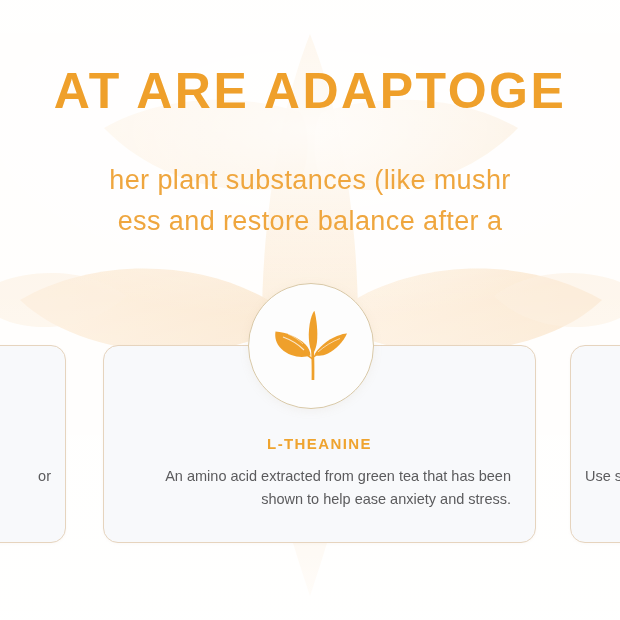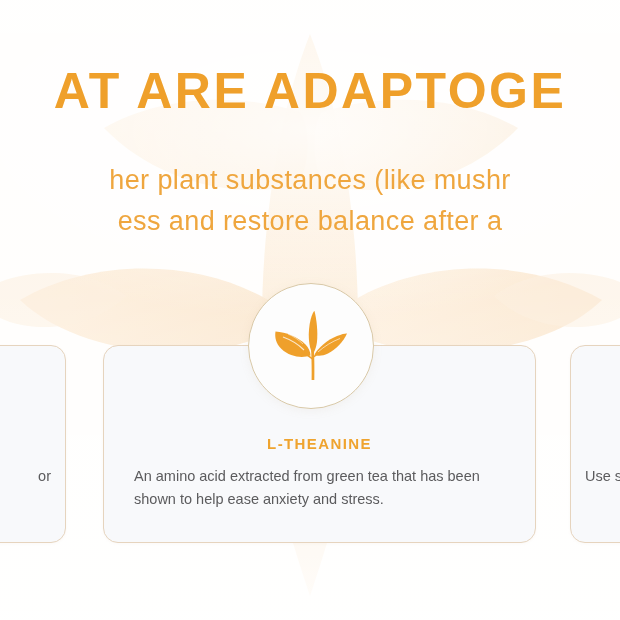--- a/index.html
+++ b/index.html
@@ -102,21 +102,21 @@
     font-weight: 700;
     letter-spacing: 1.4px;
     color: #EFA42F;
     white-space: nowrap;
   }
   .card-body {
     position: absolute;
     left: 30px;
     right: 24px;
     top: 119px;
-    text-align: left;
+    text-align: right;
     font-size: 14.5px;
     line-height: 23px;
     color: #5B5B5D;
   }
   
   #card-left .card-body  { text-align: right; left: 14px; right: 14px; }
   #card-right .card-body { text-align: left;  left: 14px; right: 14px; }
 
   
   #leaf-badge {

